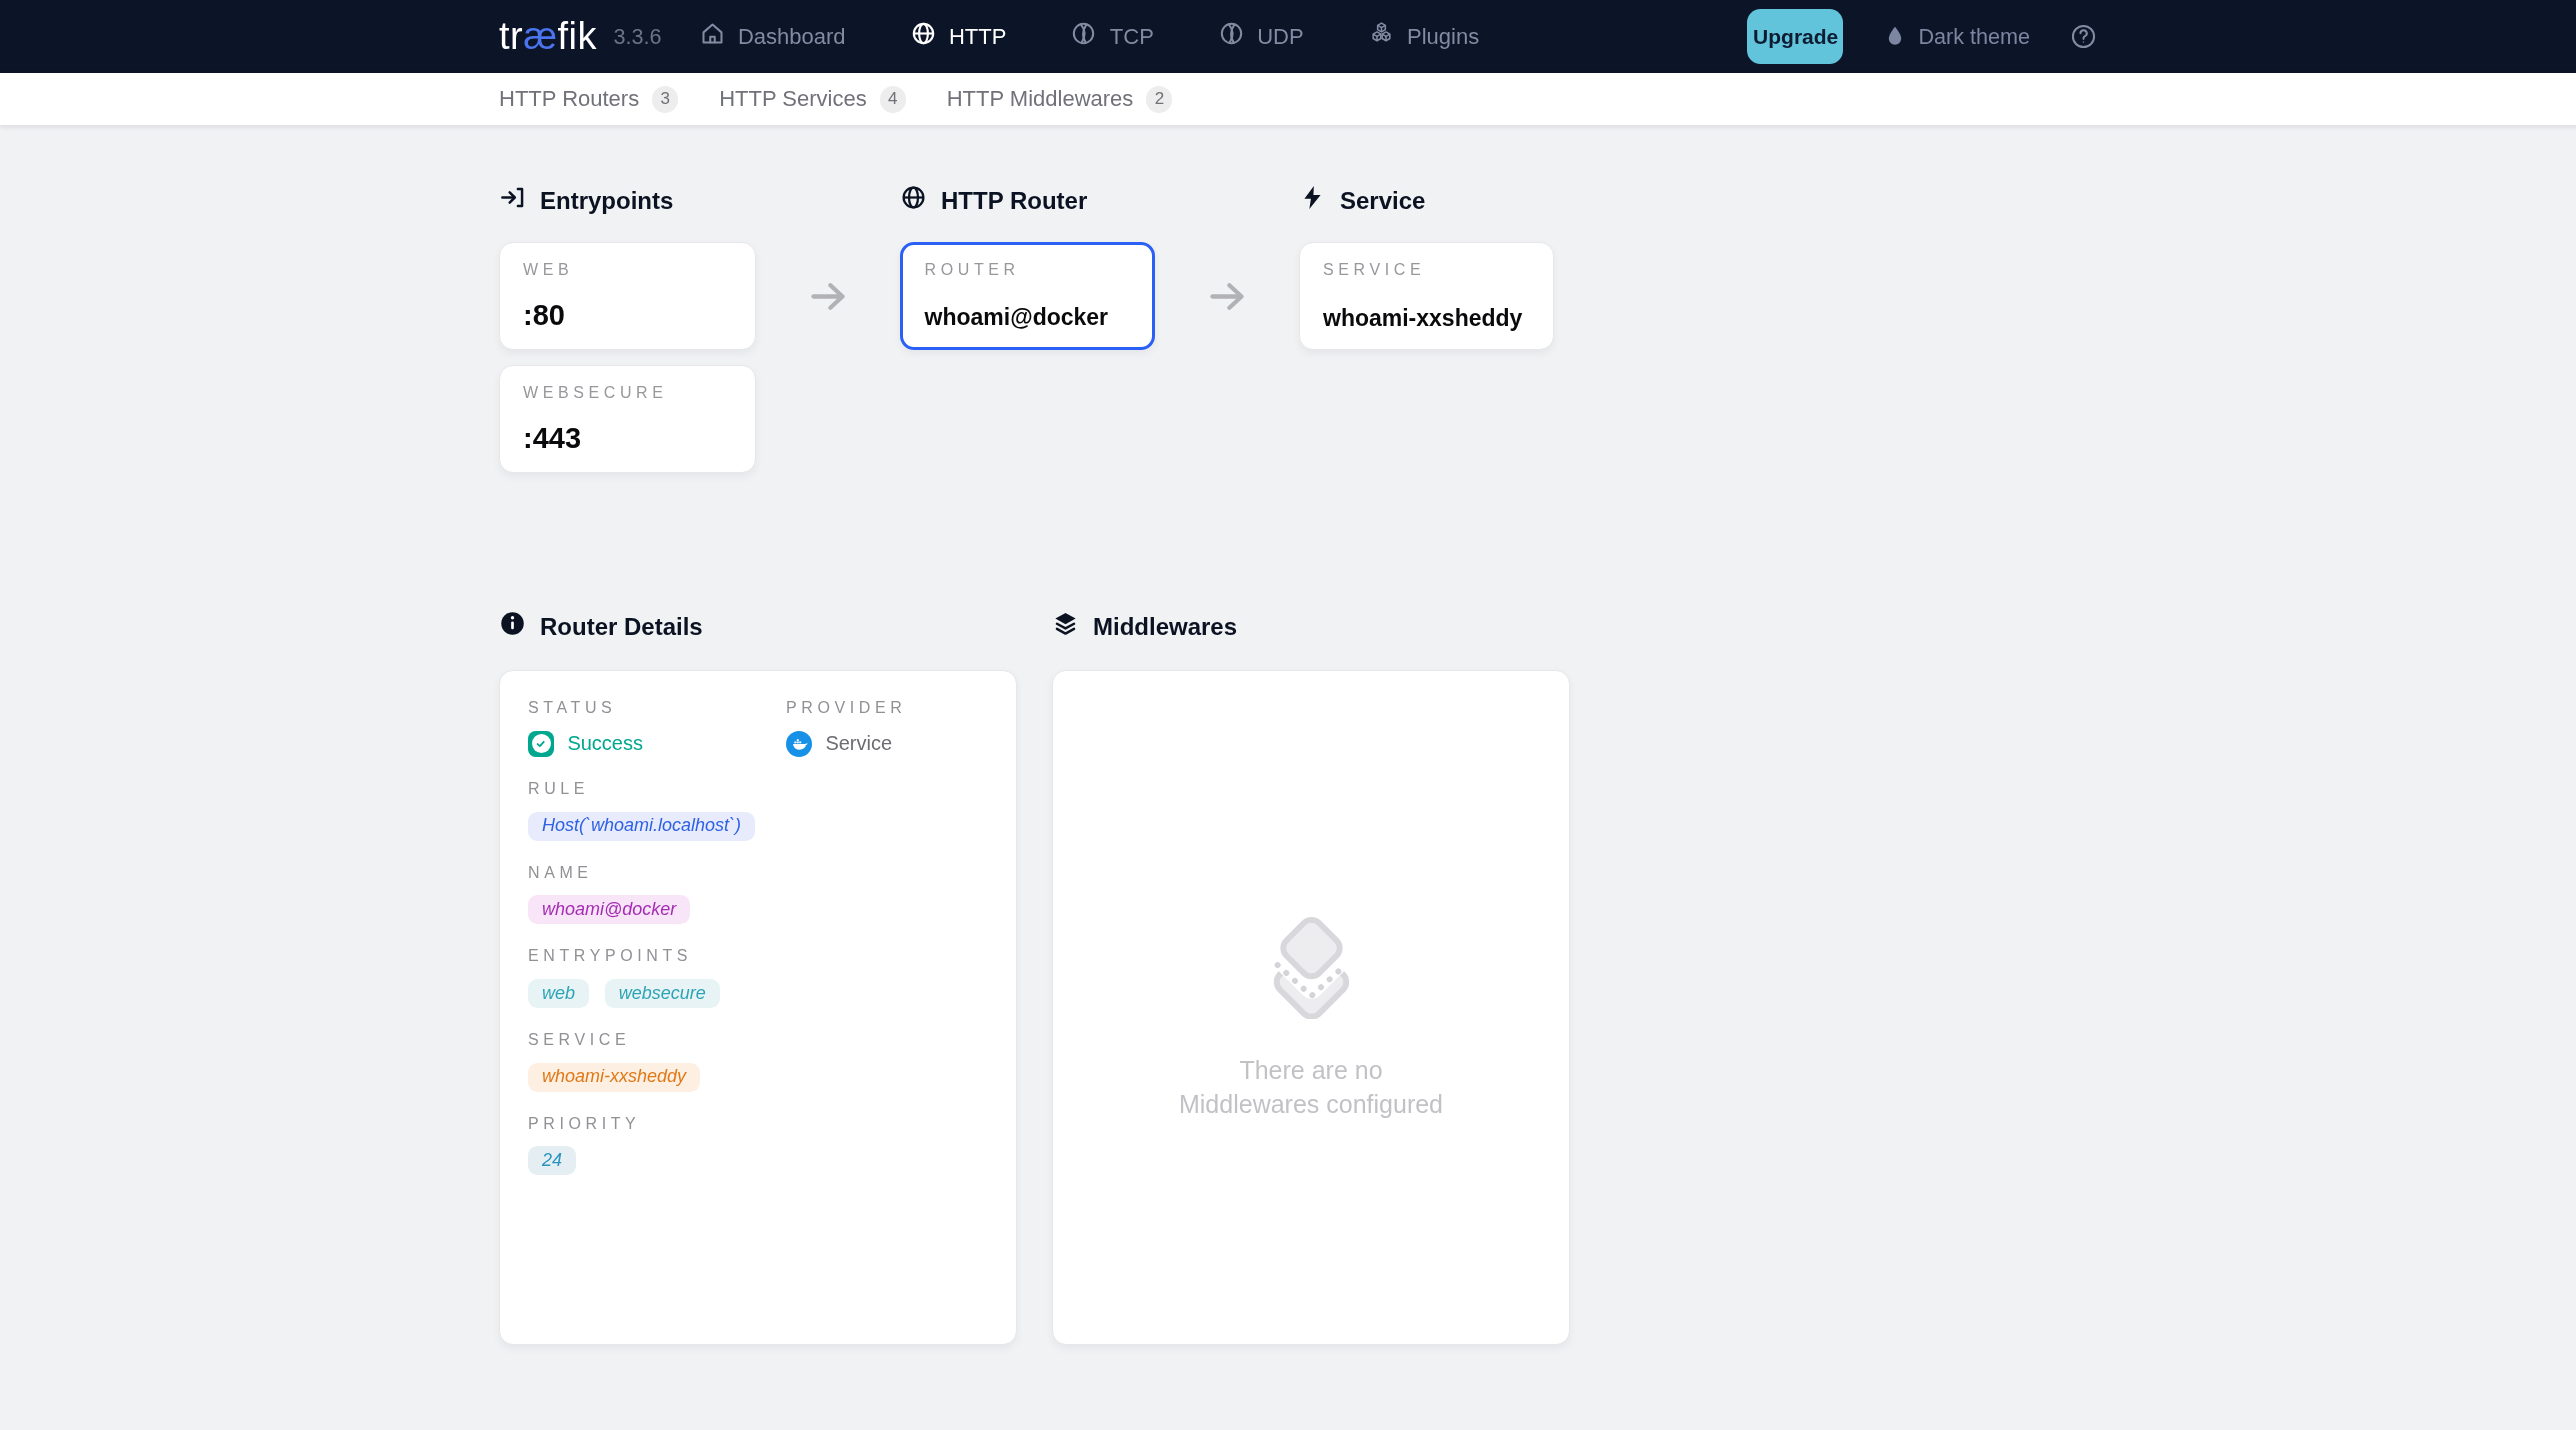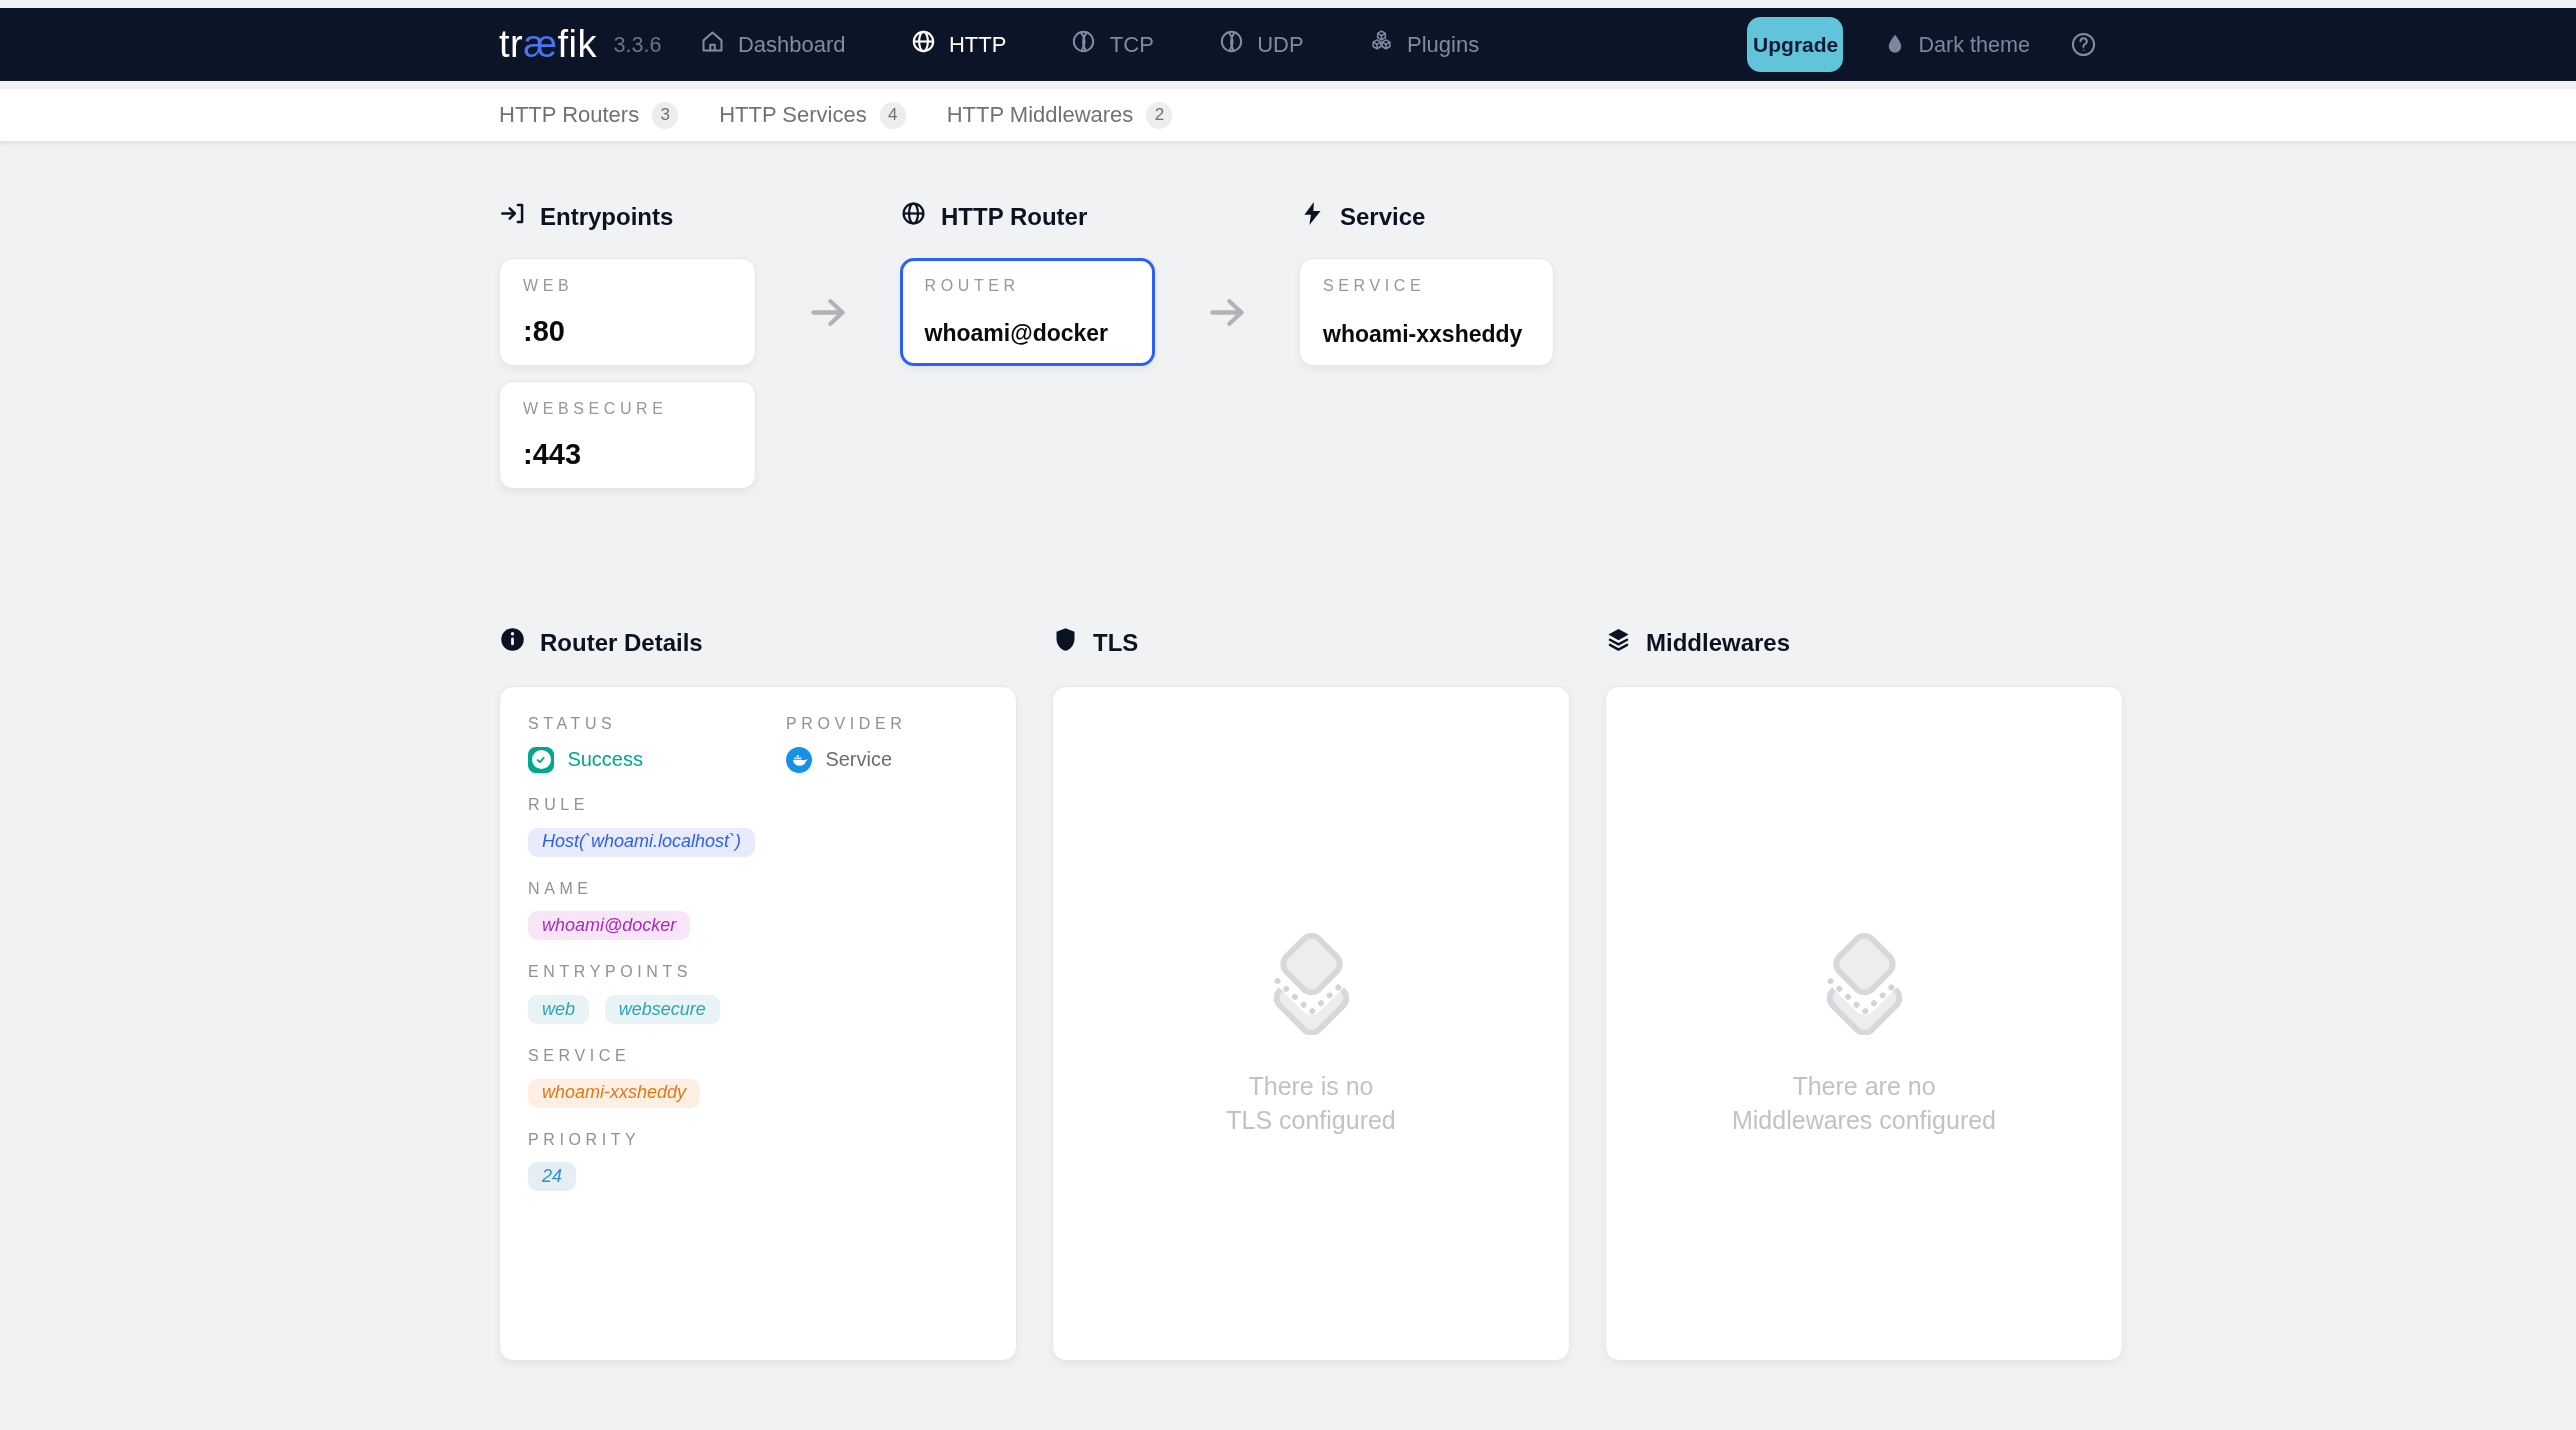--- a/index.html
+++ b/index.html
@@ -3,21 +3,21 @@
 <meta charset="utf-8">
 <style>
   * { box-sizing: border-box; }
   html, body {
     margin: 0; padding: 0;
     width: 2596px; height: 1430px;
     background: #f1f2f4;
     font-family: "Liberation Sans", "DejaVu Sans", sans-serif;
     overflow: hidden;
   }
-  .container { width: 1598px; margin: 8px auto; }
+  .container { width: 1598px; margin: 0 auto; }
 
   
   .navbar { height: 73px; background: #0c1428; }
   .navbar .container { height: 100%; display: flex; align-items: center; }
   .logo {
     font-size: 38px; font-weight: 500; color: #ffffff;
     letter-spacing: 0.5px; text-decoration: none; display: flex; align-items: baseline;
   }
   .logo .ae { color: #4b74ef; }
   .version { font-size: 21.6px; color: #6b7389; margin-left: 16.5px; }
@@ -391,42 +391,20 @@
           <span class="badge badge-service">whoami-xxsheddy</span>
         </div>
 
         <div class="dgroup">
           <div class="dlabel">PRIORITY</div>
           <span class="badge badge-priority">24</span>
         </div>
       </div>
     </div>
 
-    <div class="dcol">
-      <div class="sec-head">
-        <span>
-          <svg viewBox="0 0 24 24" fill="currentColor">
-              <path d="M12 2 L20 5 V11 C20 16.8 16.6 20.6 12 22 C7.4 20.6 4 16.8 4 11 V5 Z"></path>
-            </svg>
-        </span>
-        <span>TLS</span>
-      </div>
-      <div class="dcard empty-card">
-        <svg class="layers-empty" viewBox="0 0 64 72">
-          <rect x="14" y="30" width="36" height="36" rx="7" transform="rotate(45 32 48)" fill="#ededf0" stroke="#d8d8dc" stroke-width="3.8"></rect>
-          <rect x="13.5" y="17.5" width="37" height="37" rx="8" transform="rotate(45 32 36)" fill="#ffffff"></rect>
-          <path d="M10 37 L32 57 L54 37" fill="none" stroke="#d4d4d8" stroke-width="3.8" stroke-linecap="round" stroke-dasharray="0.1 7.5"></path>
-          <rect x="17" y="11" width="30" height="30" rx="7" transform="rotate(45 32 26)" fill="#ededf0" stroke="#d8d8dc" stroke-width="3.8"></rect>
-        </svg>
-        <div class="empty-text">
-          <div>There is no</div>
-          <div>TLS configured</div>
-        </div>
-      </div>
-    </div>
 
     <div class="dcol">
       <div class="sec-head">
         <span>
           <svg viewBox="0 0 24 24" fill="none" stroke="currentColor" stroke-width="2.2" stroke-linecap="round" stroke-linejoin="round">
               <path d="M12 2.6 L21 7.6 L12 12.6 L3 7.6 Z" fill="currentColor" stroke="none"></path>
               <path d="M4.4 12.2 L12 16.4 L19.6 12.2"></path>
               <path d="M4.4 16.8 L12 21 L19.6 16.8"></path>
             </svg>
         </span>

